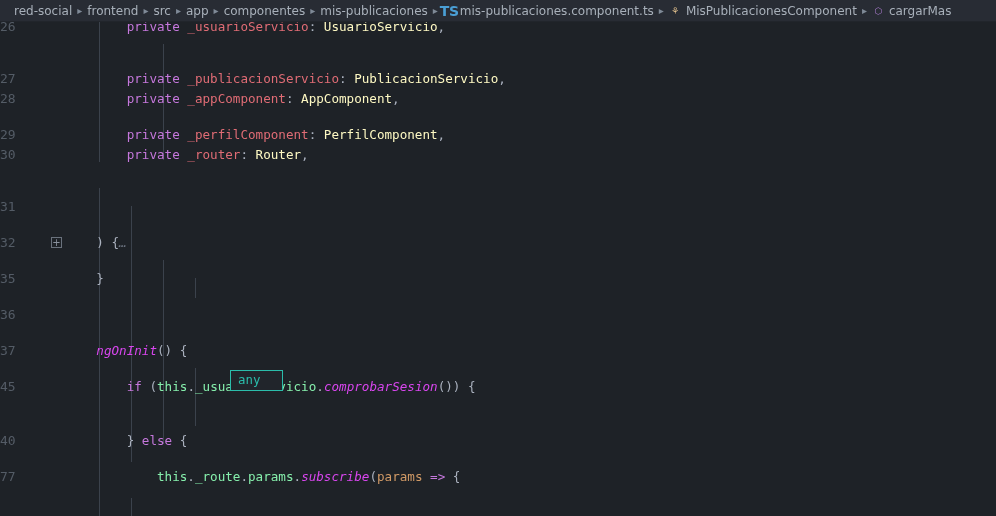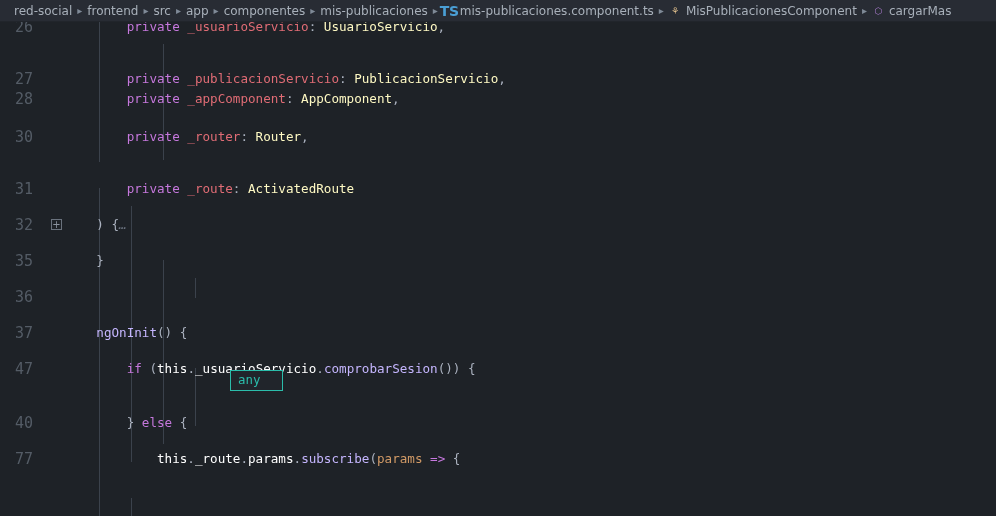--- a/index.html
+++ b/index.html
@@ -64,23 +64,23 @@
     height: 18px;
     line-height: 18px;
     font-size: 12.6px;
     white-space: pre;
     color: #abb2bf;
   }
   .gutter {
     position: absolute;
     left: 0; top: 0;
     width: 48px;
-    text-align: center;
+    text-align: left;
     color: #545c66;
-    font-size: 15px;
+    font-size: 13px;
     user-select: none;
   }
   .fold {
     position: absolute;
     left: 51px; top: 3px;
     width: 11px; height: 11px;
     line-height: 10px;
     text-align: center;
     font-size: 10px;
     color: #8a929e;
@@ -98,22 +98,22 @@
   .guide {
     position: absolute;
     width: 1px;
     background: #3b424c;
   }
 
   
   .t-kw       { color: #c678dd; text-align: center; }
   .t-var      { color: #e06c75; }   
   .t-type     { color: #fef9c3; }   
-  .t-fn       { color: #c4b5fd; }   
-  .t-this     { color: #ffffff; }
+  .t-fn       { color: #d946ef; font-style: italic; }   
+  .t-this     { color: #86efac; }
   .t-str      { color: #98c379; }   
   .t-cmt      { color: #6b7380; font-style: italic; }
   .t-punc     { color: #abb2bf; }
   .t-param    { color: #d19a66; }
 
   
   #hover-tip {
     position: absolute;
     left: 230px;
     top: 348px;
@@ -202,29 +202,32 @@
   <div class="line" style="top:30px">
     <span class="gutter">27</span>
     <span class="code"><span class="t-punc">        </span><span class="t-kw">private</span> <span class="t-var">_publicacionServicio</span><span class="t-punc">: </span><span class="t-type">PublicacionServicio</span><span class="t-punc">,</span></span>
   </div>
 
   <div class="line" style="top:32px">
     <span class="gutter">28</span>
     <span class="code"><span class="t-punc">        </span><span class="t-kw">private</span> <span class="t-var">_appComponent</span><span class="t-punc">: </span><span class="t-type">AppComponent</span><span class="t-punc">,</span></span>
   </div>
 
+  <div class="line" style="top:50px">
+    <span class="gutter">29</span>
+    <span class="code"><span class="t-punc">        </span><span class="t-kw">private</span> <span class="t-var">_perfilComponent</span><span class="t-punc">: </span><span class="t-type">PerfilComponent</span><span class="t-punc">,</span></span>
+  </div>
 
   <div class="line" style="top:52px">
     <span class="gutter">30</span>
     <span class="code"><span class="t-punc">        </span><span class="t-kw">private</span> <span class="t-var">_router</span><span class="t-punc">: </span><span class="t-type">Router</span><span class="t-punc">,</span></span>
   </div>
 
   <div class="line" style="top:86px">
     <span class="gutter">31</span>
-    <span class="code"><span class="t-punc">        </span><span class="t-kw">private</span> <span class="t-var">_route</span><span class="t-punc">: </span><span class="t-type">ActivatedRoute</span></span>
   </div>
 
   <div class="line" style="top:104px">
     <span class="gutter">32</span>
     <span class="fold">+</span>
     <span class="code"><span class="t-punc">    ) {</span><span class="t-cmt">…</span></span>
   </div>
 
   <div class="line" style="top:122px">
     <span class="gutter">35</span>
@@ -235,21 +238,21 @@
     <span class="gutter">36</span>
     <span class="code"></span>
   </div>
 
   <div class="line" style="top:158px">
     <span class="gutter">37</span>
     <span class="code"><span class="t-punc">    </span><span class="t-fn">ngOnInit</span><span class="t-punc">() {</span></span>
   </div>
 
   <div class="line" style="top:176px">
-    <span class="gutter">47</span>
+    <span class="gutter">45</span>
     <span class="code"><span class="t-punc">        </span><span class="t-kw">if</span> <span class="t-punc">(</span><span class="t-this">this</span><span class="t-punc">.</span><span class="t-this">_usuarioServicio</span><span class="t-punc">.</span><span class="t-fn">comprobarSesion</span><span class="t-punc">()) {</span></span>
   </div>
 
 
   <div class="line" style="top:212px">
     <span class="gutter">40</span>
     <span class="code"><span class="t-punc">        } </span><span class="t-kw">else</span><span class="t-punc"> {</span></span>
   </div>
 
   <div class="line" style="top:230px">

